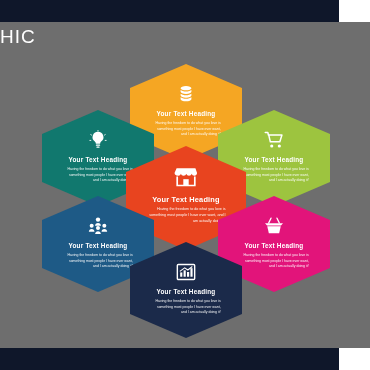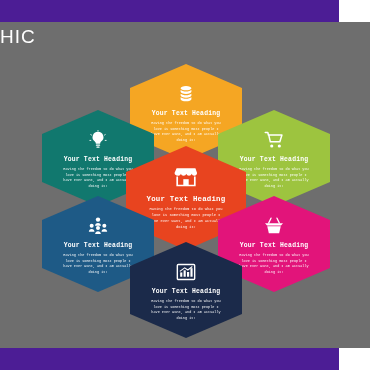--- a/index.html
+++ b/index.html
@@ -5,21 +5,21 @@
   * { box-sizing: border-box; margin: 0; padding: 0; }
   html, body {
     width: 370px; height: 370px;
     background: #ffffff;
     font-family: "Liberation Sans", sans-serif;
     overflow: hidden;
   }
   #stage {
     position: relative;
     width: 339px; height: 370px;
-    background: #4c1d95;
+    background: #0f172a;
   }
   .panel {
     position: absolute;
     left: 0; top: 22px;
     width: 370px; height: 326px;
     background: #6e6e6e;
   }
   .title {
     position: absolute;
     left: 0; top: 26px;
@@ -31,24 +31,23 @@
   }
 
   
   .hex {
     position: absolute;
     clip-path: polygon(50% 0%, 100% 25%, 100% 75%, 50% 100%, 0% 75%, 0% 25%);
     display: flex;
     flex-direction: column;
     align-items: center;
     justify-content: flex-start;
-    text-align: center;
+    text-align: right;
     color: #ffffff;
     overflow: hidden;
-    font-family: Liberation Mono, monospace;
   }
   .hex .ico {
     margin-top: 17%;
     width: 22px; height: 22px;
     display: flex; align-items: center; justify-content: center;
   }
   .hex .ico svg { width: 20px; height: 20px; display:block; }
   .hex .hd {
     margin-top: 6px;
     font-size: 6.4px;

